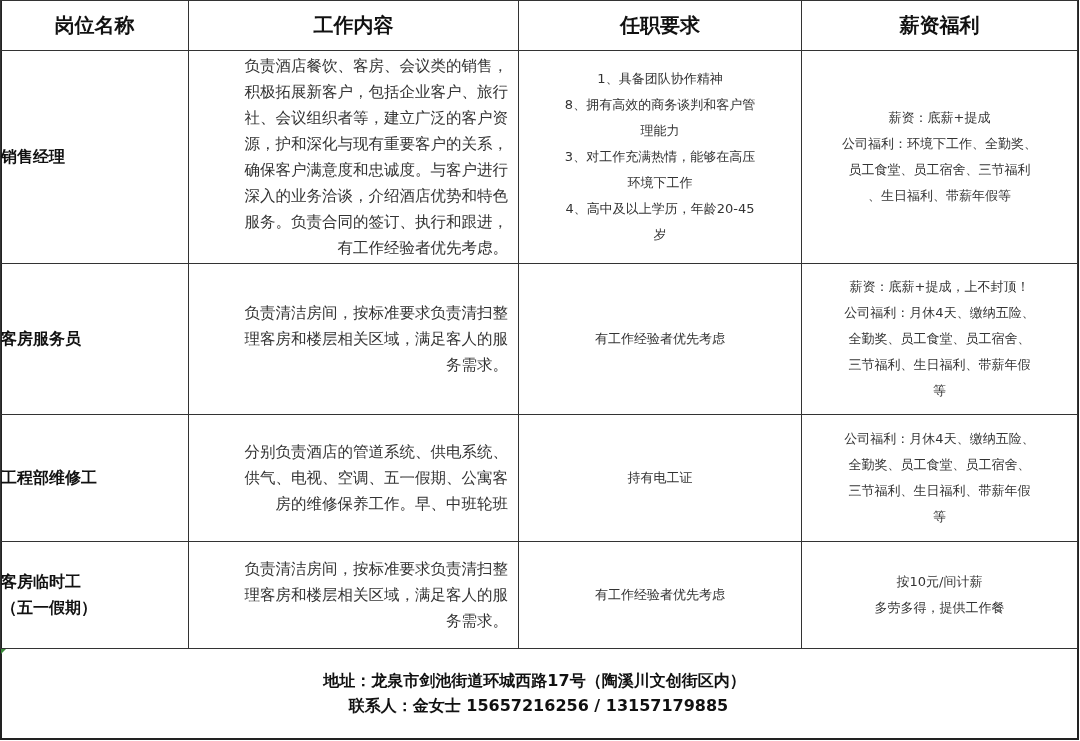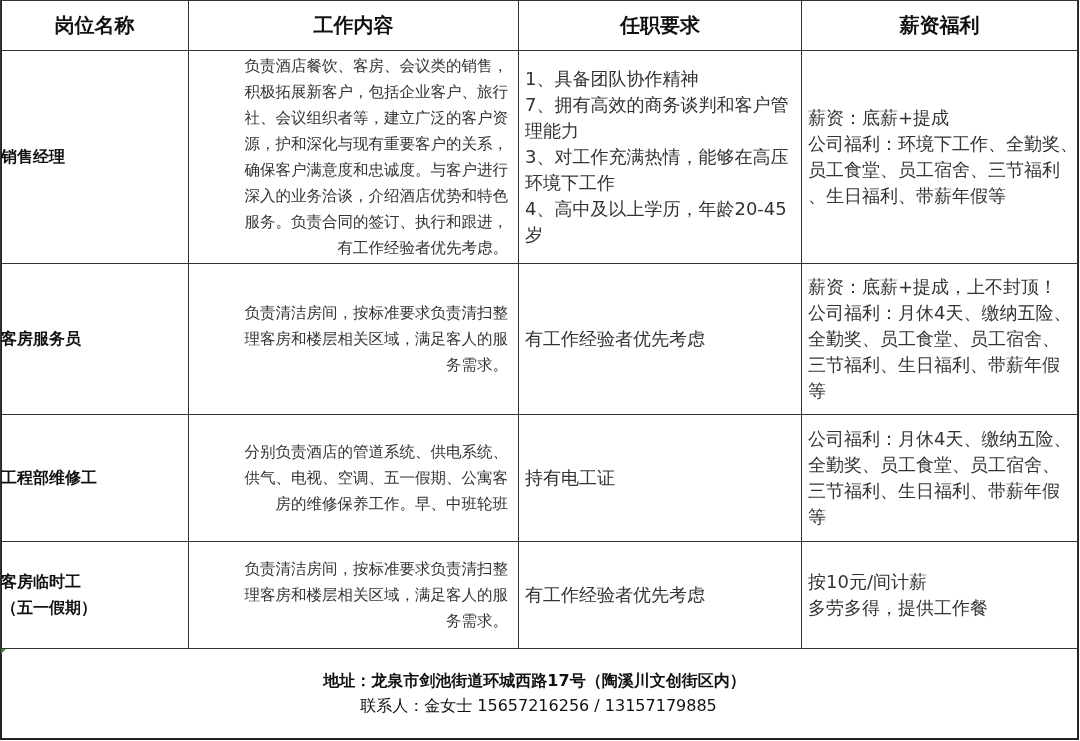--- a/index.html
+++ b/index.html
@@ -5,25 +5,25 @@
   html, body { margin: 0; padding: 0; background: #ffffff; }
   body { width: 1080px; height: 741px; overflow: hidden; position: relative;
          font-family: "DejaVu Sans", "Liberation Sans", sans-serif; color: #222; }
   .sheet { position: absolute; left: 0; top: 0; width: 1079px; height: 740px;
            border-left: 2px solid #222; border-top: 1px solid #222; border-right: 2px solid #222; border-bottom: 2px solid #222; box-sizing: border-box; }
   table.jobs { position: absolute; left: 0; top: 0; border-collapse: collapse; table-layout: fixed; width: 1077px; }
   table.jobs td, table.jobs th { border: 1px solid #333; padding: 0; vertical-align: middle; box-sizing: border-box; }
   th { font-weight: bold; font-size: 20px; text-align: center; height: 50px; color: #111; }
   td.name { font-weight: bold; font-size: 16px; text-align: left; color: #111; line-height: 26px; }
   td.content { font-size: 15.5px; line-height: 26px; text-align: right; padding-left: 4px !important; padding-right: 10px !important; color: #333; }
-  td.req, td.pay { font-size: 18px; line-height: 26px; text-align: left; color: #333; padding: 0 6px !important; }
+  td.req, td.pay { font-size: 13px; line-height: 26px; text-align: center; color: #333; padding: 0 6px !important; }
   .line { display: block; white-space: nowrap; }
   .footer { position: absolute; left: 0; top: 648px; width: 1077px; height: 91px; text-align: center; }
   .footer .l1 { position: absolute; left: 0; right: 8px; top: 23px; font-weight: bold; font-size: 16px; color: #111; }
-  .footer .l2 { position: absolute; left: 0; right: 0; top: 48px; font-weight: normal; font-size: 16px; color: #111; }
+  .footer .l2 { position: absolute; left: 0; right: 0; top: 48px; font-weight: bold; font-size: 16px; color: #111; }
   .corner-mark { position: absolute; left: 1px; top: 649px; width: 0; height: 0;
                  border-top: 5px solid #3a8a3a; border-right: 5px solid transparent; }
 </style>
 </head>
 <body>
 
 <div class="sheet"></div>
 
 <table class="jobs">
   <colgroup>
@@ -51,21 +51,21 @@
         <span class="line">积极拓展新客户，包括企业客户、旅行</span>
         <span class="line">社、会议组织者等，建立广泛的客户资</span>
         <span class="line">源，护和深化与现有重要客户的关系，</span>
         <span class="line">确保客户满意度和忠诚度。与客户进行</span>
         <span class="line">深入的业务洽谈，介绍酒店优势和特色</span>
         <span class="line">服务。负责合同的签订、执行和跟进，</span>
         <span class="line">有工作经验者优先考虑。</span>
       </td>
       <td class="req">
         <span class="line">1、具备团队协作精神</span>
-        <span class="line">7、拥有高效的商务谈判和客户管</span>
+        <span class="line">8、拥有高效的商务谈判和客户管</span>
         <span class="line">理能力</span>
         <span class="line">3、对工作充满热情，能够在高压</span>
         <span class="line">环境下工作</span>
         <span class="line">4、高中及以上学历，年龄20-45</span>
         <span class="line">岁</span>
       </td>
       <td class="pay">
         <span class="line">薪资：底薪+提成</span>
         <span class="line">公司福利：环境下工作、全勤奖、</span>
         <span class="line">员工食堂、员工宿舍、三节福利</span>

